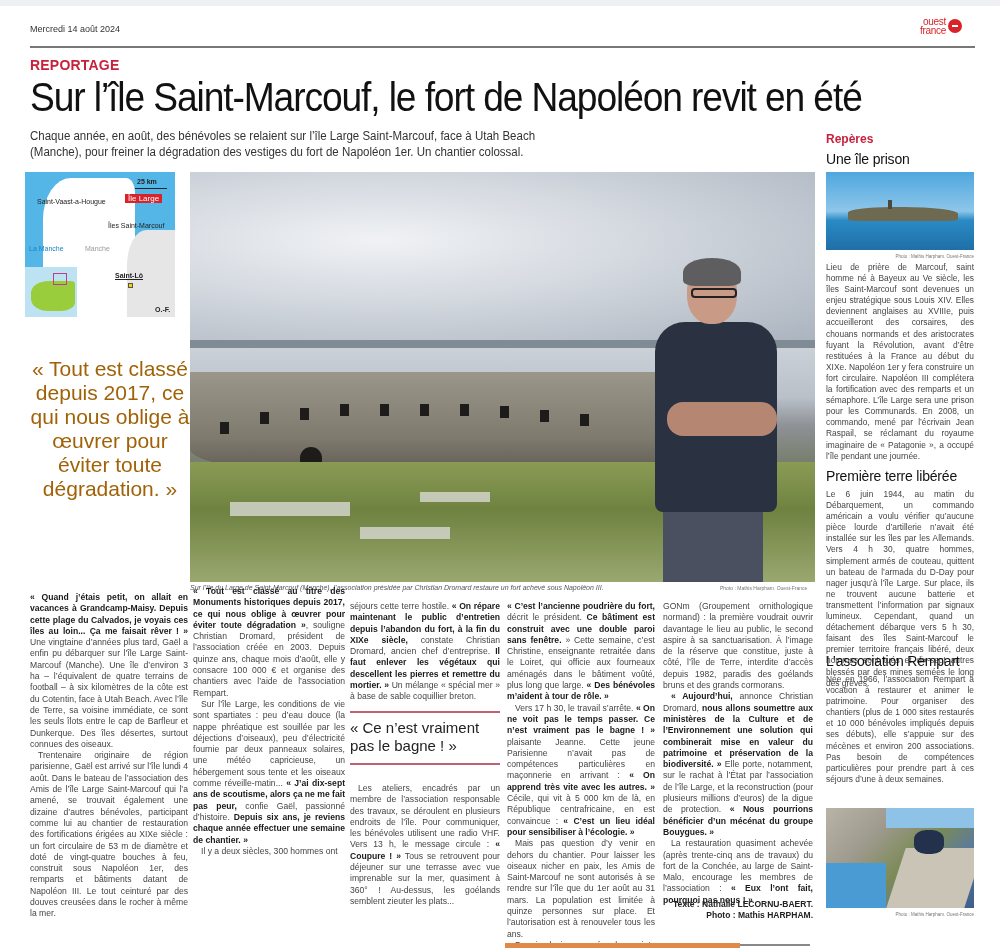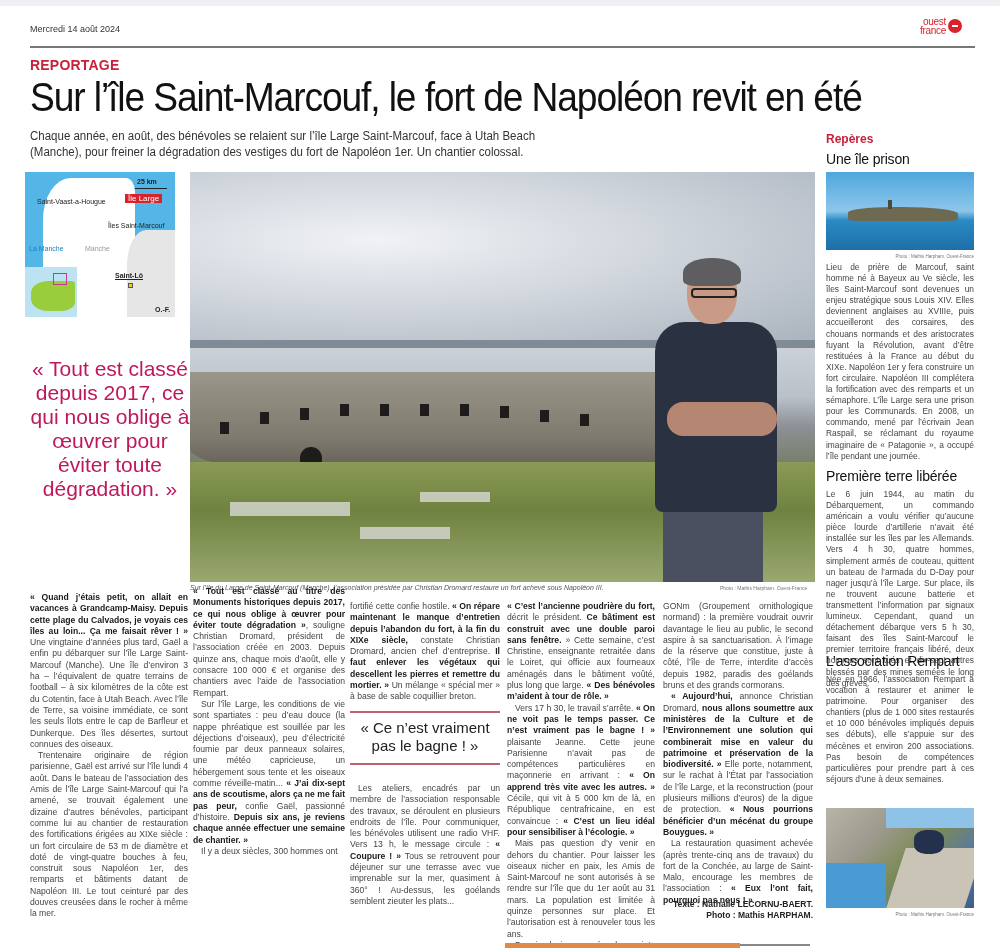--- a/index.html
+++ b/index.html
@@ -35,32 +35,32 @@
 .photo .person{position:absolute;left:455px;top:90px;width:140px;height:320px}
 .photo .head{position:absolute;left:42px;top:0;width:50px;height:62px;background:#c99a86;border-radius:45% 45% 45% 45%}
 .photo .hair{position:absolute;left:38px;top:-4px;width:58px;height:28px;background:#5e5e60;border-radius:50% 50% 20% 20%}
 .photo .glasses{position:absolute;left:46px;top:26px;width:46px;height:10px;border:2px solid #222;border-radius:4px}
 .photo .torso{position:absolute;left:10px;top:60px;width:122px;height:190px;background:#2a3140;border-radius:30px 30px 8px 8px}
 .photo .arms{position:absolute;left:22px;top:140px;width:110px;height:34px;background:#b58672;border-radius:16px}
 .photo .legs{position:absolute;left:18px;top:250px;width:100px;height:70px;background:#4a5060}
 .caption{position:absolute;left:190px;top:584px;width:470px;font-size:7px;font-style:italic;color:#555;white-space:nowrap}
 .credit{position:absolute;left:720px;top:585px;font-size:5px;color:#777}
 
-.pullquote{position:absolute;left:30px;top:357px;width:160px;text-align:center;font-size:21px;line-height:24px;color:#be185d}
+.pullquote{position:absolute;left:30px;top:357px;width:160px;text-align:center;font-size:21px;line-height:24px;color:#a16207}
 
 .col{position:absolute;font-size:8.6px;line-height:11.3px;color:#444;text-align:justify;hyphens:auto}
 .col p{margin:0}
 .col p+p{text-indent:8px}
 .col b{color:#1a1a1a}
 .col1{left:30px;top:592px;width:158px}
 .col2{left:193px;top:586px;width:152px}
 .col3{left:350px;top:601px;width:150px}
 .col4{left:507px;top:601px;width:148px}
 .col5{left:663px;top:601px;width:150px}
-.inquote{position:absolute;left:350px;top:711px;width:150px;border-top:2px solid #c0616f;border-bottom:2px solid #c0616f;text-align:center;font-size:15px;line-height:18px;color:#222;padding:6px 0 8px}
+.inquote{position:absolute;left:350px;top:711px;width:150px;border-top:2px solid #c0616f;border-bottom:2px solid #c0616f;font-size:15px;line-height:18px;color:#222;padding:6px 0 8px}
 .byline{position:absolute;left:663px;top:899px;width:150px;text-align:right;font-size:8.5px;line-height:11px;font-weight:bold;color:#222}
 .bottombar{position:absolute;left:505px;top:943px;width:235px;height:5px;background:#e08a4a}
 .bottombar2{position:absolute;left:740px;top:944px;width:70px;height:2px;background:#888}
 
 .side-title{position:absolute;left:826px;top:132px;font-size:12px;font-weight:bold;color:#c8213b}
 .side-h{position:absolute;left:826px;font-size:14px;font-weight:normal;color:#111;letter-spacing:-0.2px}
 .side-photo1{position:absolute;left:826px;top:172px;width:148px;height:78px;background:linear-gradient(180deg,#4fa7de 0%,#8dc6ea 50%,#2a8ac4 62%,#1f6fa8 100%);overflow:hidden}
 .side-photo1 .isl{position:absolute;left:22px;top:35px;width:110px;height:14px;background:#6e6a52;border-radius:40% 50% 10% 10%}
 .side-photo1 .tw{position:absolute;left:62px;top:28px;width:4px;height:9px;background:#4c4a3a}
 .side-credit{position:absolute;font-size:4.5px;color:#777;text-align:right;width:148px}
@@ -146,21 +146,21 @@
   <p>Trentenaire originaire de région parisienne, Gaël est arrivé sur l’île lundi 4 août. Dans le bateau de l’association des Amis de l’île Large Saint-Marcouf qui l’a amené, se trouvait également une dizaine d’autres bénévoles, participant comme lui au chantier de restauration des fortifications érigées au XIXe siècle : un fort circulaire de 53 m de diamètre et doté de vingt-quatre bouches à feu, construit sous Napoléon 1er, des remparts et bâtiments datant de Napoléon III. Le tout ceinturé par des douves creusées dans le rocher à même la mer.</p>
 </div>
 
 <div class="col col2">
   <p><b>« Tout est classé au titre des Monuments historiques depuis 2017, ce qui nous oblige à œuvrer pour éviter toute dégradation »</b><span>, souligne Christian Dromard, président de l’association créée en 2003. Depuis quinze ans, chaque mois d’août, elle y consacre 100 000 € et organise des chantiers avec l’aide de l’association Rempart.</span></p>
   <p><span>Sur l’île Large, les conditions de vie sont spartiates : peu d’eau douce (la nappe phréatique est souillée par les déjections d’oiseaux), peu d’électricité fournie par deux panneaux solaires, une météo capricieuse, un hébergement sous tente et les oiseaux comme réveille-matin... </span><b>« J’ai dix-sept ans de scoutisme, alors ça ne me fait pas peur,</b><span> confie Gaël, passionné d’histoire. </span><b>Depuis six ans, je reviens chaque année effectuer une semaine de chantier. »</b></p>
   <p>Il y a deux siècles, 300 hommes ont</p>
 </div>
 
 <div class="col col3">
-  <p><span>fortifié cette confie hostile. </span><b>« On répare maintenant le manque d’entretien depuis l’abandon du fort, à la fin du XIXe siècle,</b><span> constate Christian Dromard, ancien chef d’entreprise. </span><b>Il faut enlever les végétaux qui descellent les pierres et remettre du mortier. »</b><span> Un mélange « spécial mer » à base de sable coquillier breton.</span></p>
+  <p><span>séjours cette terre hostile. </span><b>« On répare maintenant le public d’entretien depuis l’abandon du fort, à la fin du XIXe siècle,</b><span> constate Christian Dromard, ancien chef d’entreprise. </span><b>Il faut enlever les végétaux qui descellent les pierres et remettre du mortier. »</b><span> Un mélange « spécial mer » à base de sable coquillier breton.</span></p>
 </div>
 <div class="inquote">« Ce n’est vraiment pas le bagne ! »</div>
 <div class="col col3" style="top:783px">
   <p style="text-indent:8px"><span>Les ateliers, encadrés par un membre de l’association responsable des travaux, se déroulent en plusieurs endroits de l’île. Pour communiquer, les bénévoles utilisent une radio VHF. Vers 13 h, le message circule : </span><b>« Coupure ! »</b><span> Tous se retrouvent pour déjeuner sur une terrasse avec vue imprenable sur la mer, quasiment à 360° ! Au-dessus, les goélands semblent zieuter les plats...</span></p>
 </div>
 
 <div class="col col4">
   <p><b>« C’est l’ancienne poudrière du fort,</b><span> décrit le président. </span><b>Ce bâtiment est construit avec une double paroi sans fenêtre.</b><span> » Cette semaine, c’est Christine, enseignante retraitée dans le Loiret, qui officie aux fourneaux aménagés dans le bâtiment voûté, plus long que large. </span><b>« Des bénévoles m’aident à tour de rôle. »</b></p>
   <p><span>Vers 17 h 30, le travail s’arrête. </span><b>« On ne voit pas le temps passer. Ce n’est vraiment pas le bagne ! »</b><span> plaisante Jeanne. Cette jeune Parisienne n’avait pas de compétences particulières en maçonnerie en arrivant : </span><b>« On apprend très vite avec les autres. »</b><span> Cécile, qui vit à 5 000 km de là, en République centrafricaine, en est convaincue : </span><b>« C’est un lieu idéal pour sensibiliser à l’écologie. »</b></p>
   <p>Mais pas question d’y venir en dehors du chantier. Pour laisser les oiseaux nicher en paix, les Amis de Saint-Marcouf ne sont autorisés à se rendre sur l’île que du 1er août au 31 mars. La population est limitée à quinze personnes sur place. Et l’autorisation est à renouveler tous les ans.</p>

